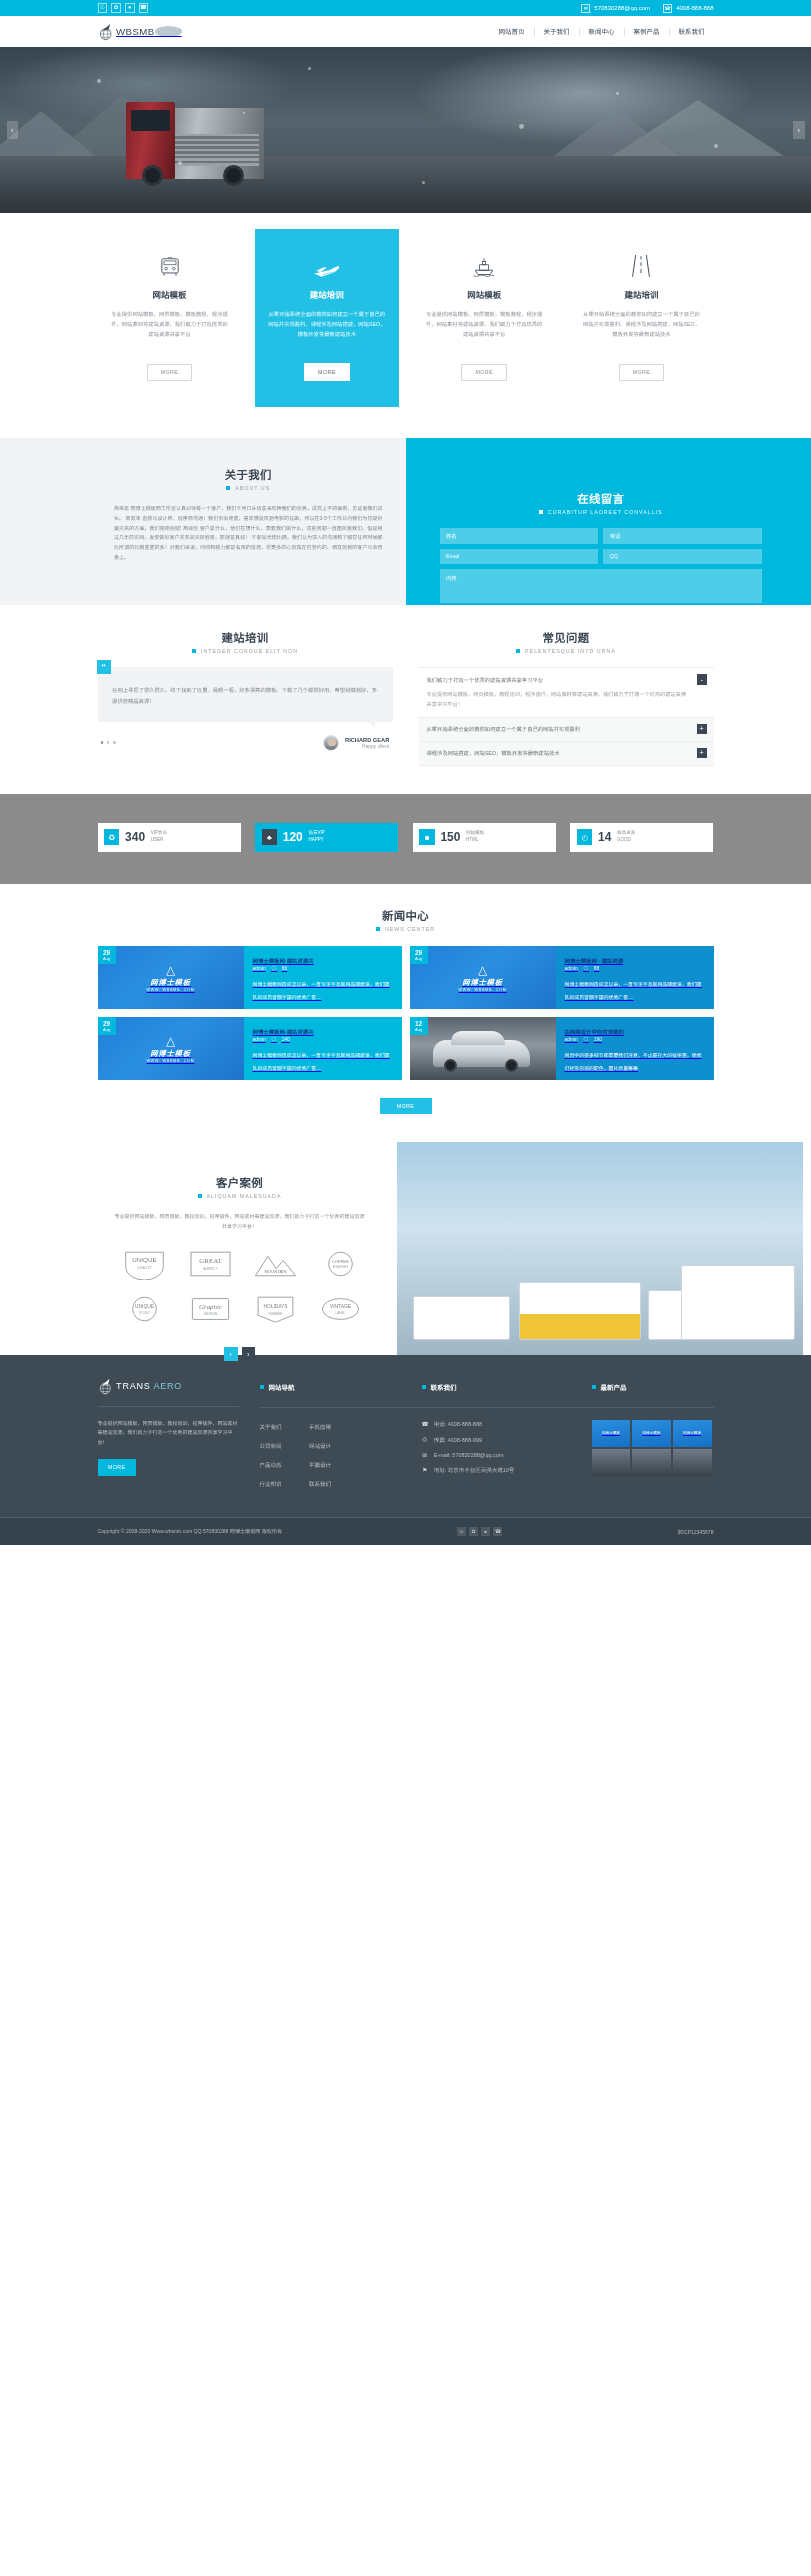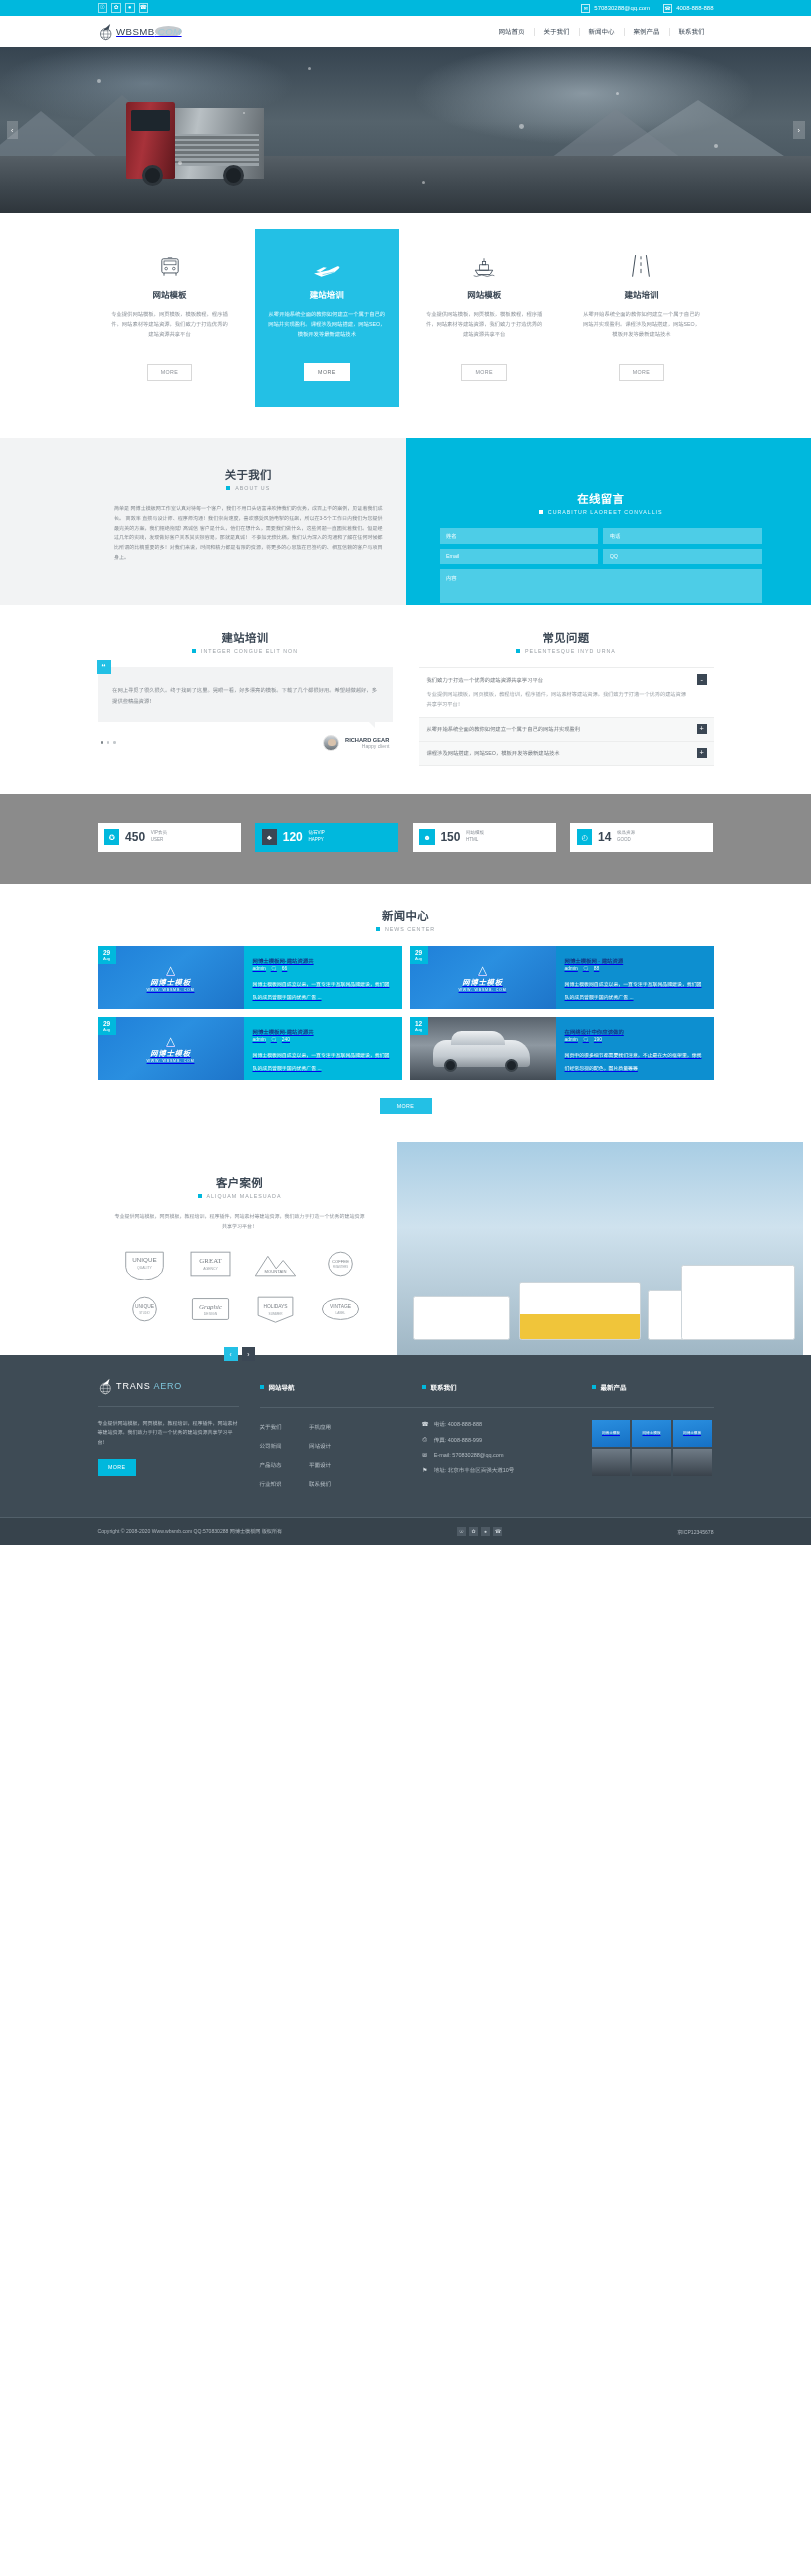--- a/index.html
+++ b/index.html
@@ -467,21 +467,21 @@
       </div>
     </div>
   </div>
 </section>
 
 <section class="stats">
   <div class="wrap">
     <div class="stat-row">
       <div class="stat">
         <span class="stat-ico">✪</span>
-        <span class="stat-num">450</span>
+        <span class="stat-num">340</span>
         <span class="stat-lbl">
           <div>VIP会员</div>
           <div>USER</div>
         </span>
       </div>
       <div class="stat hl">
         <span class="stat-ico">♣</span>
         <span class="stat-num">120</span>
         <span class="stat-lbl">
           <div>钻石VIP</div>

